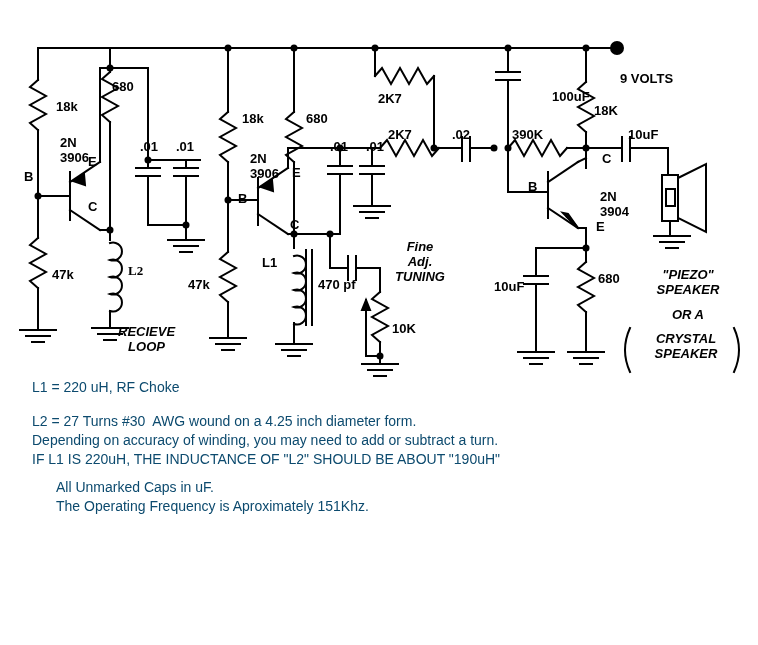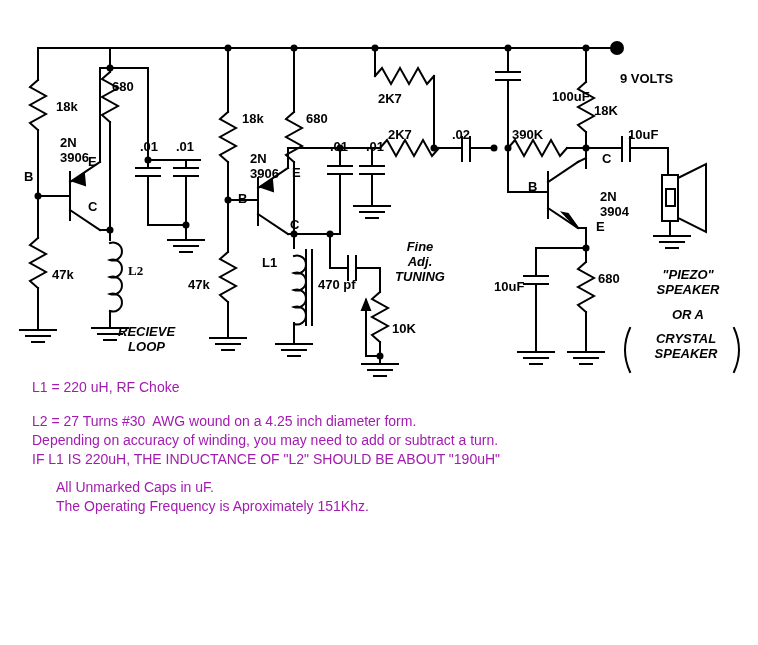--- a/index.html
+++ b/index.html
@@ -1,19 +1,19 @@
 <!DOCTYPE html>
 <html><head>
 <meta charset="utf-8">
 <style>
   html,body{margin:0;padding:0;background:#ffffff;}
   body{width:758px;height:645px;position:relative;font-family:"Liberation Sans",sans-serif;color:#000;}
   #schematic{position:absolute;left:0;top:0;width:758px;height:645px;}
   .lbl{position:absolute;font-family:"Liberation Sans",sans-serif;font-size:13px;font-weight:bold;color:#000;white-space:pre;line-height:1.15;}
-  .note{position:absolute;font-family:"Liberation Sans",sans-serif;font-size:14px;color:#a21caf;white-space:pre;line-height:1.35;}
+  .note{position:absolute;font-family:"Liberation Sans",sans-serif;font-size:14px;color:#0c4a6e;white-space:pre;line-height:1.35;}
   .ctr{text-align:center;font-style:italic;}
 </style>
 </head>
 <body>
 
 <svg id="schematic" viewBox="0 0 758 645" xmlns="http://www.w3.org/2000/svg">
   <g stroke="#000" stroke-width="2" fill="none" stroke-linecap="square">
 
     <line x1="38" y1="48" x2="615" y2="48"></line>
     <circle cx="617" cy="48" r="7" fill="#000" stroke="none"></circle>

